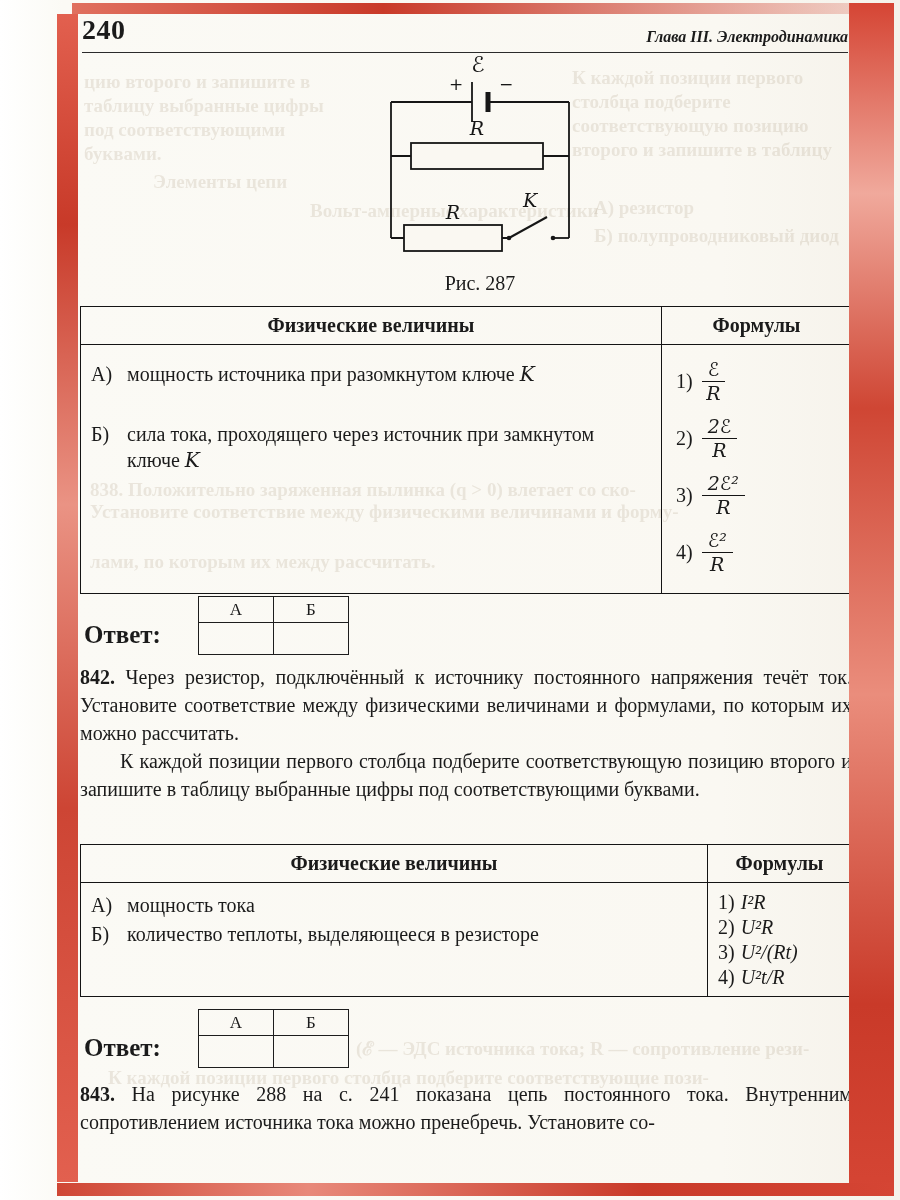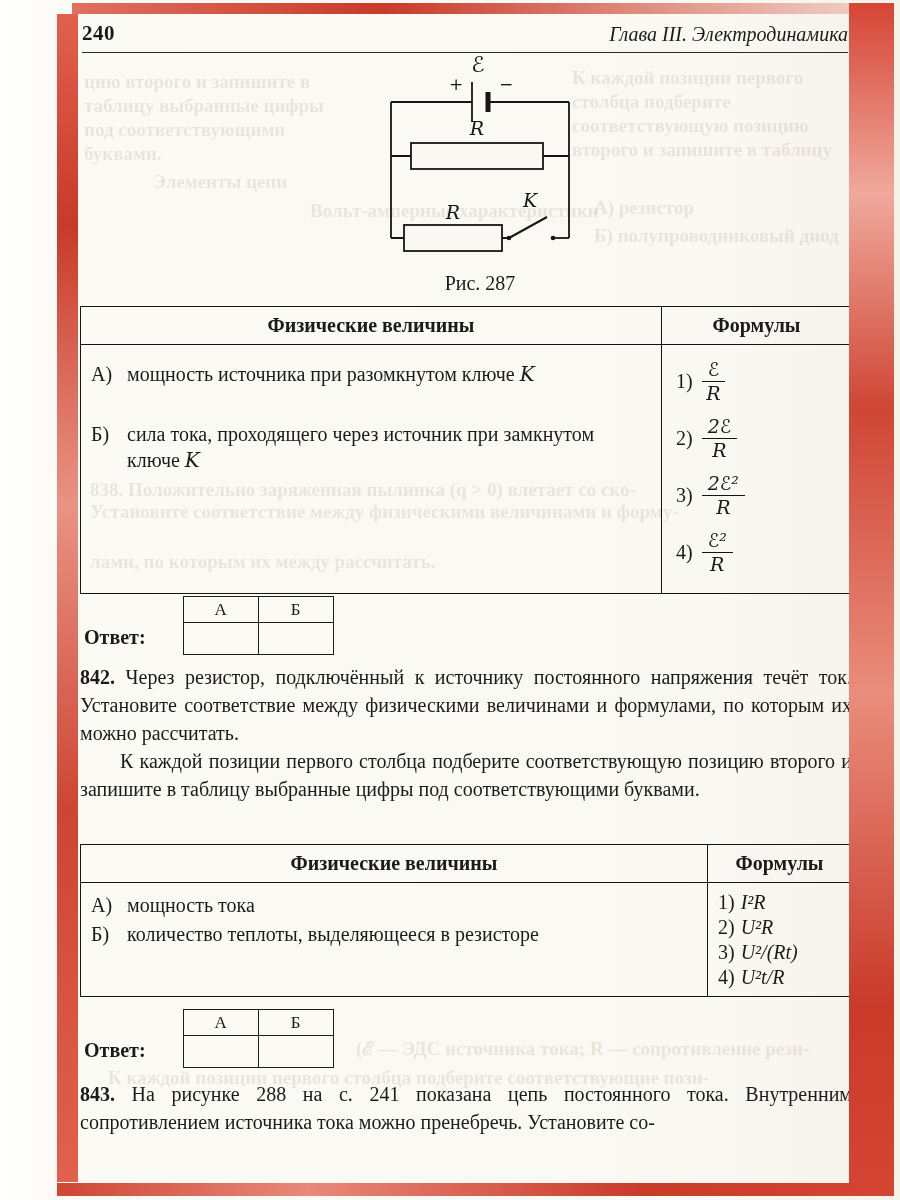--- a/index.html
+++ b/index.html
@@ -18,22 +18,22 @@
   .red-top{left:72px;top:3px;width:778px;height:11px;
     background:linear-gradient(90deg,#e0705f,#c93a29 40%,#d8564443);}
   .red-bottom{left:57px;top:1183px;width:837px;height:13px;
     background:linear-gradient(90deg,#cf4634,#e8897a 30%,#c93a29 70%,#d54534);}
   
   .ghost{position:absolute;z-index:0;color:#8d7656;opacity:.15;font-weight:bold;
     font-size:19px;line-height:24px;filter:blur(.5px);}
   
   .running-head{left:82px;top:16px;width:766px;height:30px;border-bottom:1.6px solid #2b2b2b;
     display:flex;justify-content:space-between;align-items:flex-end;padding-bottom:6px;}
-  .pageno{font-weight:bold;font-size:21px;letter-spacing:.5px;}
-  .chapter{font-weight:normal;font-style:italic;font-size:20px;text-align:center;}
+  .pageno{font-weight:bold;font-size:28px;letter-spacing:.5px;}
+  .chapter{font-weight:bold;font-style:italic;font-size:16px;text-align:center;}
   
   .figure{left:357px;top:54px;width:246px;text-align:center;}
   .figure svg{display:block;}
   .fig-caption{font-size:20px;margin-top:2px;}
   .emf-font{font-family:"DejaVu Serif","DejaVu Sans",serif;}
   
   table.match{border-collapse:collapse;table-layout:fixed;background:transparent;}
   table.match th,table.match td{border:1.7px solid #141414;}
   table.match th{font-size:20px;font-weight:bold;text-align:center;padding:7px 4px;}
   .t1{left:80px;top:306px;width:772px;}
@@ -52,21 +52,21 @@
   .frac{display:inline-block;text-align:center;font-style:italic;font-size:19px;line-height:21px;
     font-family:"DejaVu Serif","DejaVu Sans",serif;}
   .frac .top{display:block;padding:0 6px 1px;border-bottom:1.4px solid #141414;}
   .frac .bot{display:block;padding-top:1px;}
   td.flist-cell{vertical-align:top;padding:7px 6px 6px 10px;}
   .f2{font-size:20px;line-height:25px;}
   .f2 .no{margin-right:6px;}
   .f2 i{font-style:italic;text-align:center;}
   
   .answer{display:flex;align-items:flex-end;}
-  .ans-label{font-weight:bold;font-size:20px;margin-right:37px;padding-bottom:6px;}
+  .ans-label{font-weight:bold;font-size:25px;margin-right:37px;padding-bottom:6px;}
   table.ans-grid{border-collapse:collapse;}
   table.ans-grid td{border:1.3px solid #1d1d1d;width:72px;text-align:center;font-size:17px;}
   table.ans-grid tr.hd td{height:23px;}
   table.ans-grid tr.bd td{height:29px;}
   .answer1{left:84px;top:596px;}
   .answer2{left:84px;top:1009px;}
   
   .prob{left:80px;width:772px;font-size:20px;line-height:28px;text-align:justify;}
   .prob p{margin:0;}
   .prob .num{font-weight:bold;}

